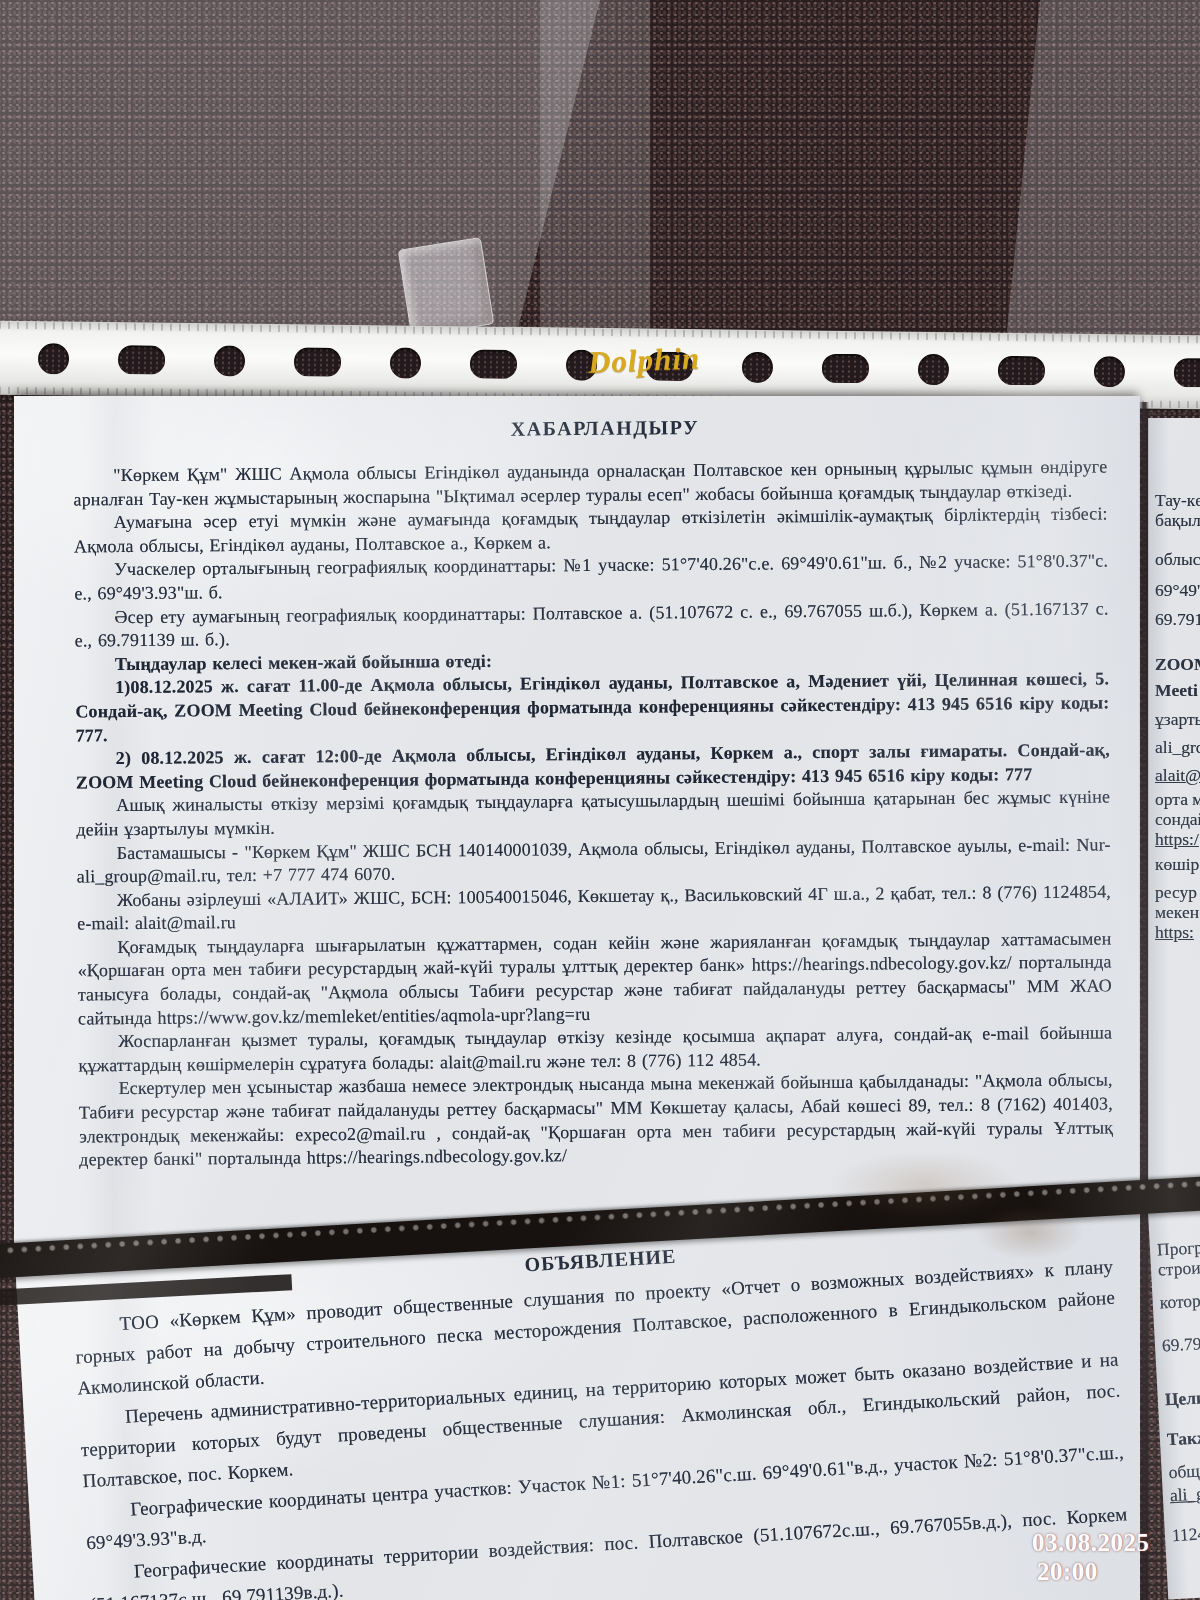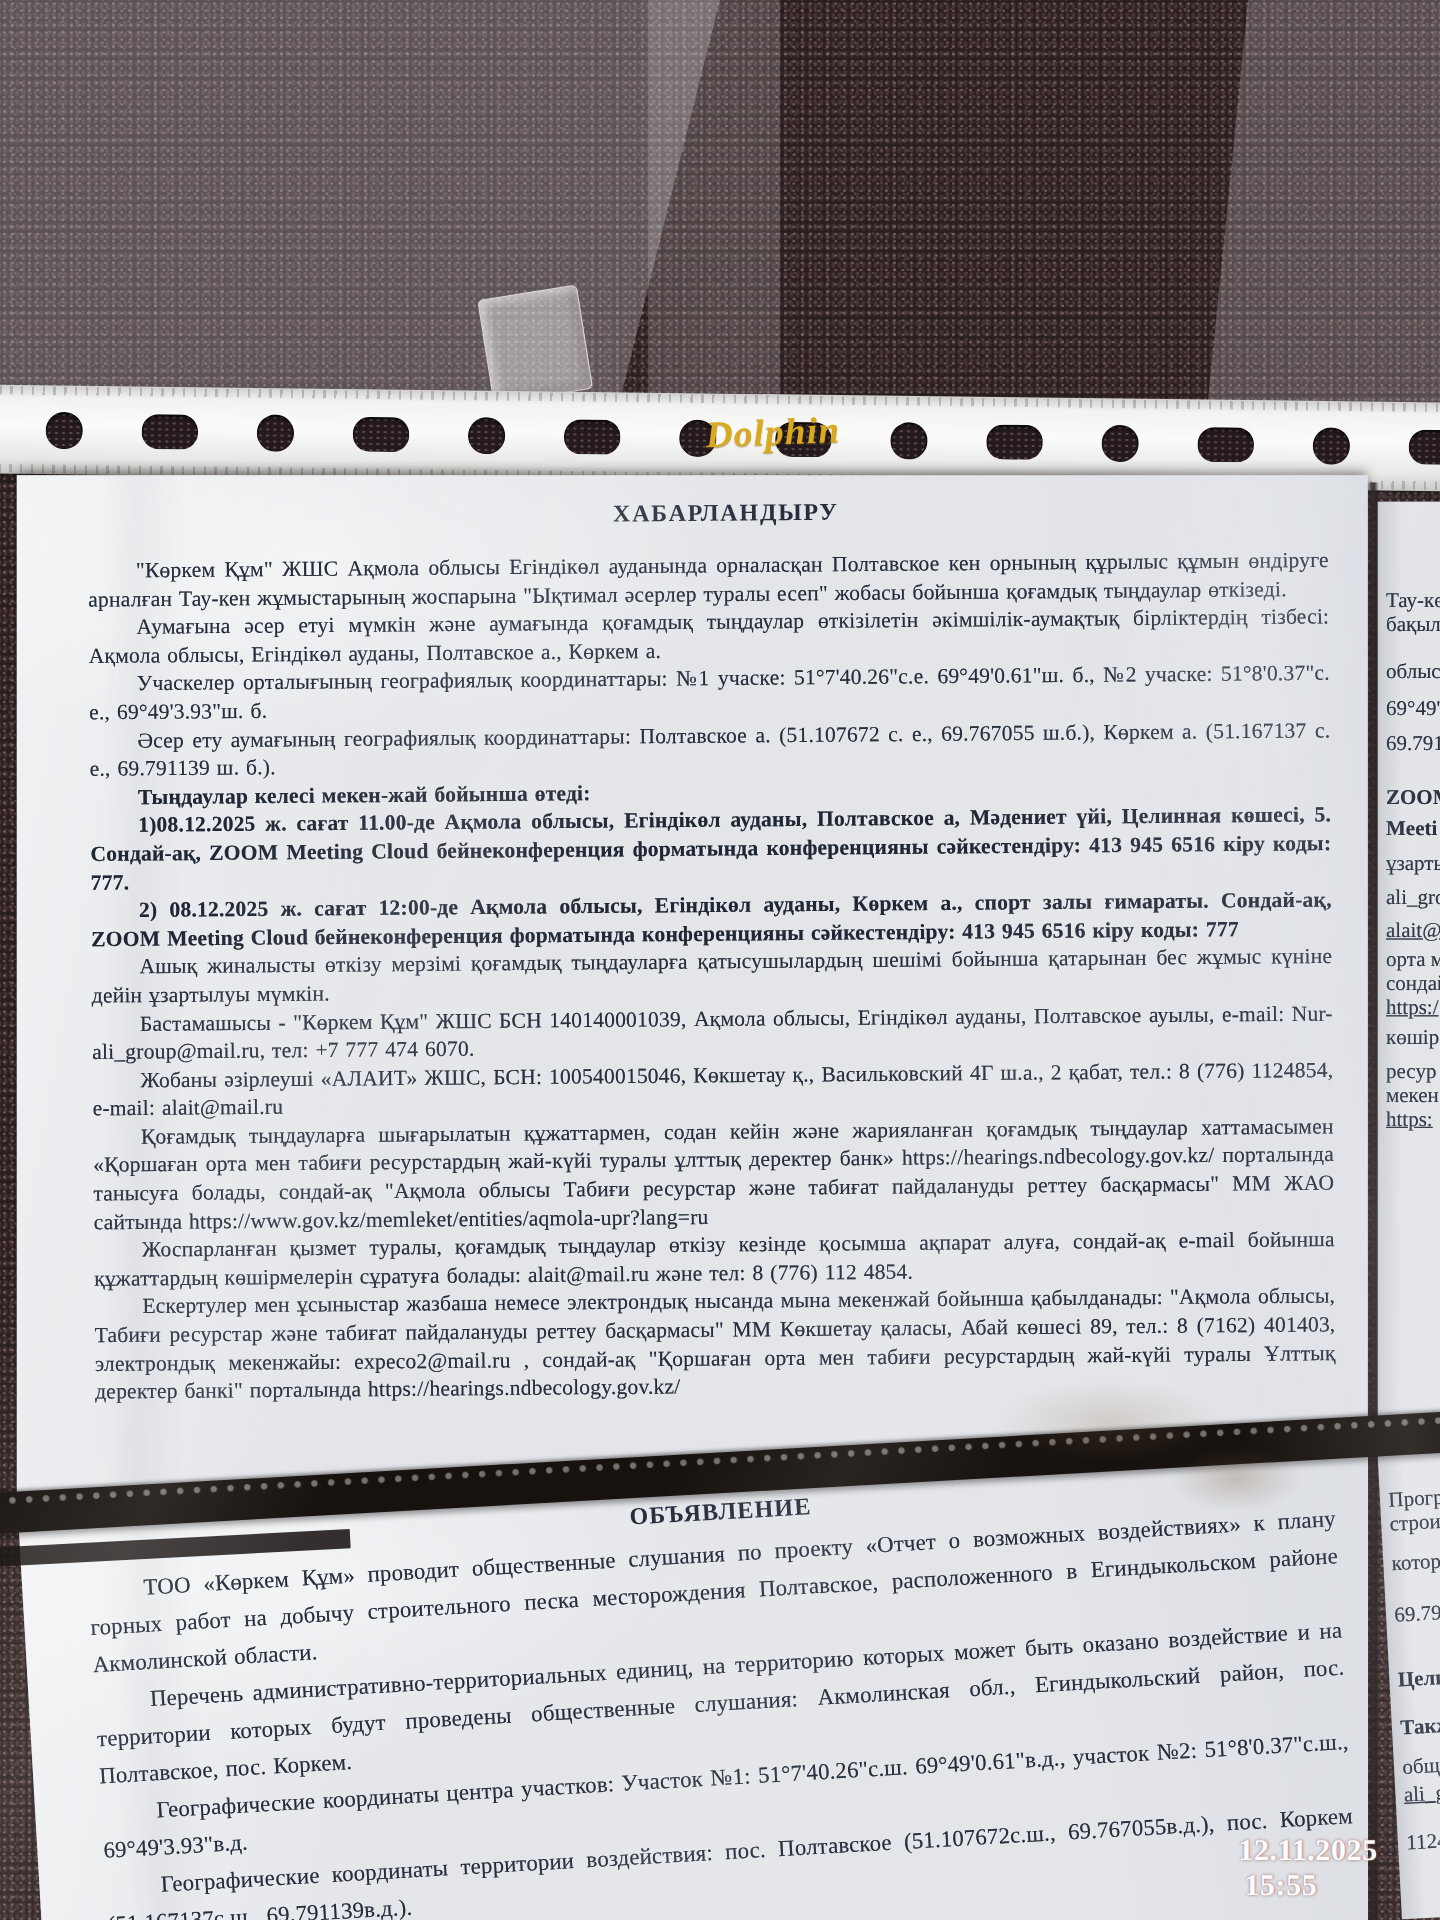--- a/index.html
+++ b/index.html
@@ -222,17 +222,17 @@
   <div class="divider">
     <div class="band-dots"></div>
   </div>
   <div class="divider2"></div>
 
   <div class="stain1"></div>
   <div class="stain2"></div>
   <div class="sheen"></div>
 
   <div class="timestamp">
-    <div class="t1">12.11.2025</div>
-    <div class="t2">15:55</div>
+    <div class="t1">03.08.2025</div>
+    <div class="t2">20:00</div>
   </div>
 
 </div>
 
 </body></html>

